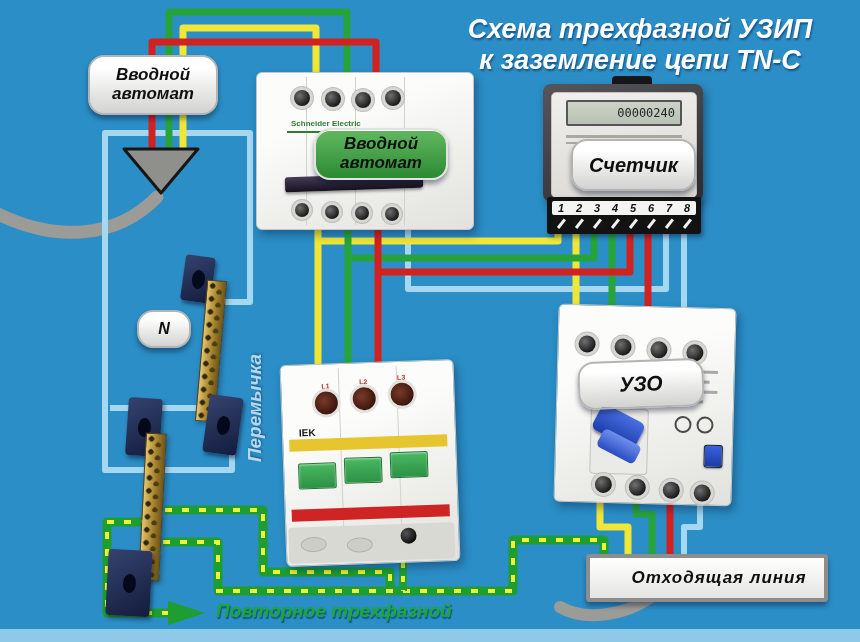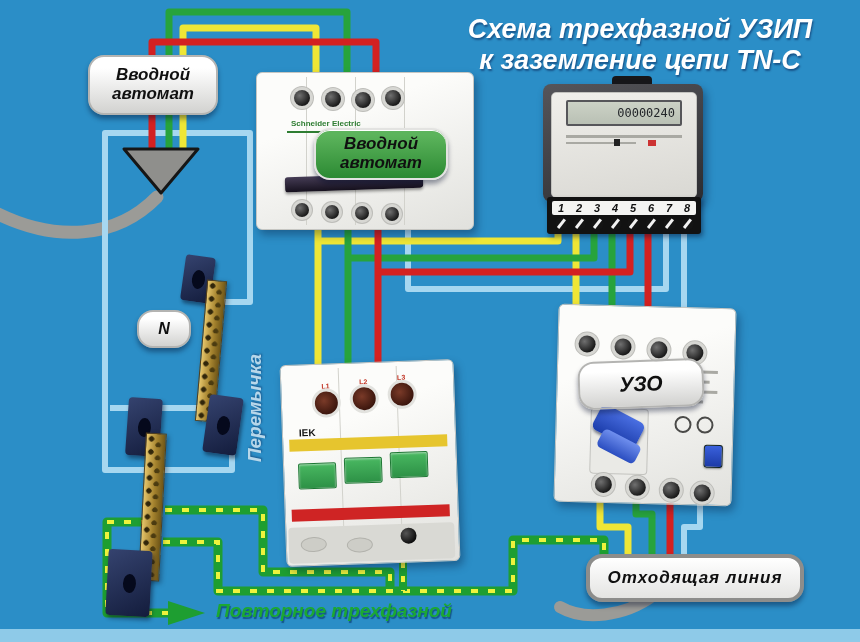--- a/index.html
+++ b/index.html
@@ -6,21 +6,21 @@
   body{font-family:"Liberation Sans", sans-serif;}
   #canvas{position:relative;width:860px;height:642px;background:#2b8ec7;overflow:hidden;}
   .abs{position:absolute;}
   svg{position:absolute;left:0;top:0;}
   
   .pill{position:absolute;display:flex;flex-direction:column;align-items:center;justify-content:center;
         background:linear-gradient(180deg,#ffffff 20%,#d2d2d0);border:2px solid #b4b4b2;border-radius:16px;
         box-shadow:0 4px 5px rgba(0,10,40,.4), inset 0 1px 0 #fff;
         color:#101010;font-weight:bold;font-style:italic;text-align:center;line-height:1.1;}
   .pill.green{background:linear-gradient(180deg,#5cb45c 10%,#2c8a33);border-color:#e3e3e1;}
-  .pill.outgoing{border:4px solid #8d8d8b;background:linear-gradient(180deg,#ffffff,#e4e4e2);border-radius:16px;letter-spacing:1px;}
+  .pill.outgoing{border:4px solid #8d8d8b;background:linear-gradient(180deg,#ffffff,#e4e4e2);border-radius:4px;letter-spacing:1px;padding-left:24px;}
   
   .device{position:absolute;background:linear-gradient(160deg,#fcfcfa 30%,#e1e1dd);border:1px solid #c6c6c2;
           border-radius:6px;box-shadow:3px 5px 9px rgba(0,15,45,.35);}
   .screw{position:absolute;border-radius:50%;background:radial-gradient(circle at 35% 35%,#707070,#1b1b1b 70%);
          box-shadow:0 0 0 3px #d7d7d3,0 0 0 4px #bdbdb9;}
   .sep{position:absolute;width:1px;background:#d2d2cc;top:4px;bottom:4px;}
   .tscrew{width:13px;height:13px;border-radius:50%;background:#141414;position:relative;flex:0 0 auto;}
   .tscrew::after{content:"";position:absolute;left:5px;top:1px;width:2.5px;height:11px;background:#f2f2f2;transform:rotate(38deg);}
   .bracket{position:absolute;background:linear-gradient(150deg,#35436f,#131c3c);border-radius:4px;
            box-shadow:2px 3px 4px rgba(0,5,25,.45);}
@@ -208,20 +208,23 @@
   <div class="pill" style="left:88px;top:55px;width:126px;height:56px;font-size:17px;">
     <span>Вводной</span>
     <span>автомат</span>
   </div>
 
   <div class="pill green" style="left:314px;top:128px;width:130px;height:48px;font-size:17px;">
     <span>Вводной</span>
     <span>автомат</span>
   </div>
 
+  <div class="pill" style="left:571px;top:139px;width:121px;height:48px;font-size:20px;">
+    <span>Счетчик</span>
+  </div>
 
   <div class="pill" style="left:137px;top:310px;width:50px;height:34px;font-size:16px;">
     <span>N</span>
   </div>
 
 
   <div class="pill" style="left:578px;top:360px;width:122px;height:44px;font-size:21px;transform:rotate(-2deg);">
     <span>УЗО</span>
   </div>
 

